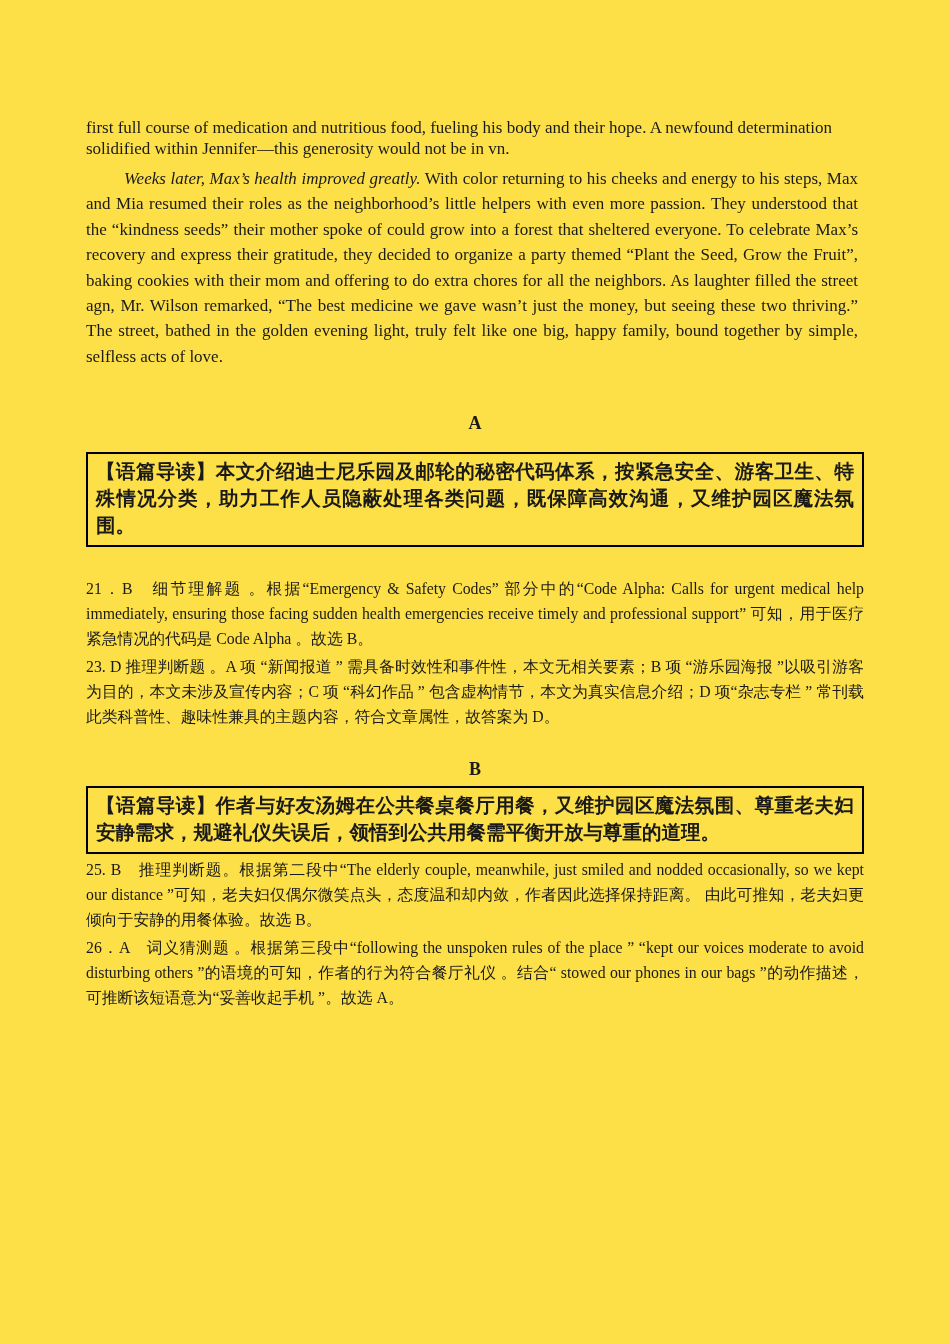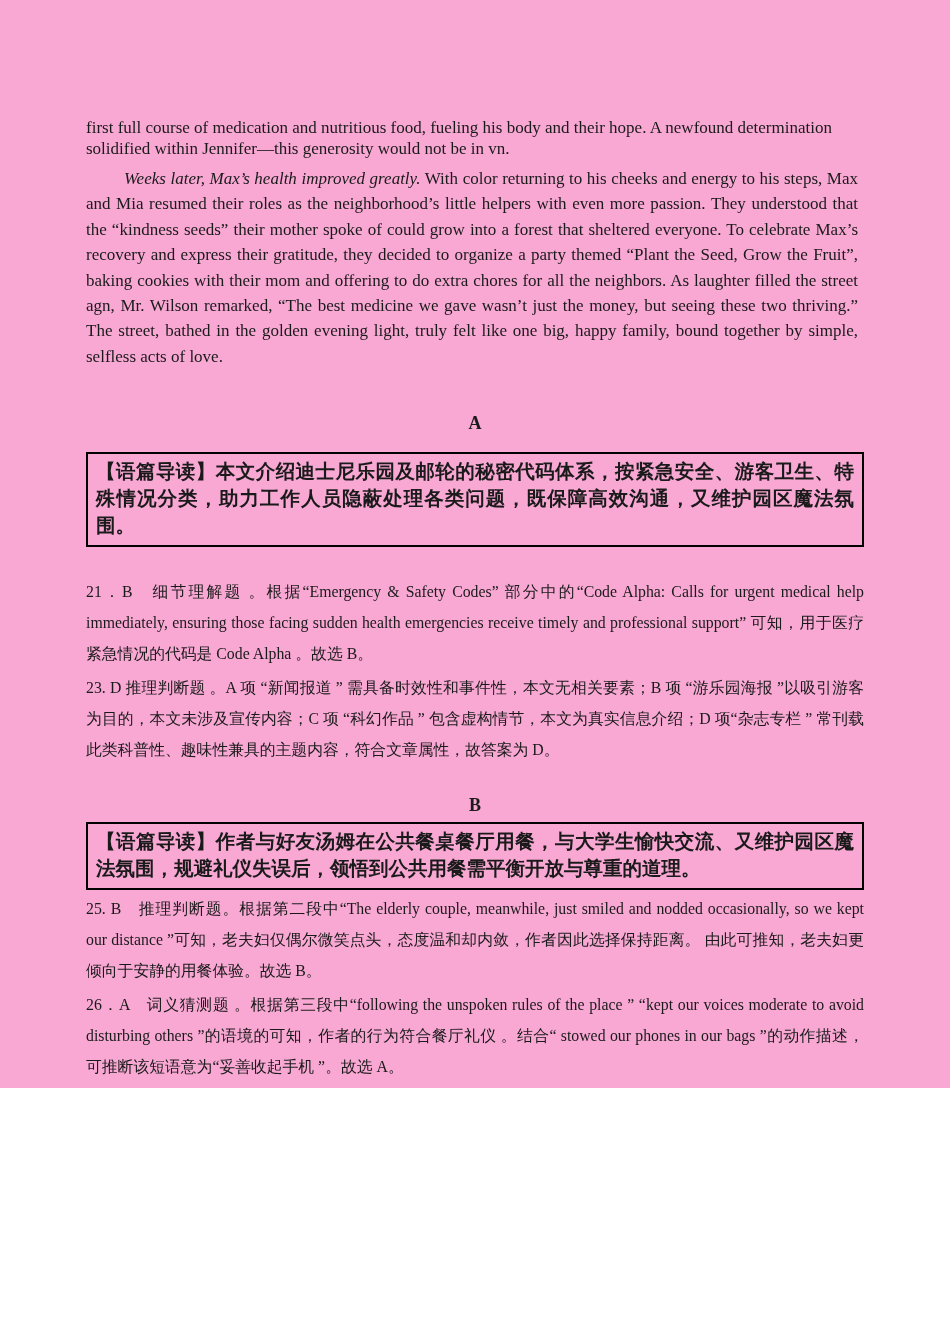--- a/index.html
+++ b/index.html
@@ -5,22 +5,22 @@
   html, body {
     margin: 0;
     padding: 0;
     background: #ffffff;
     color: #1a1a1a;
     font-family: "Liberation Serif", "DejaVu Serif", serif;
   }
   .page {
     position: relative;
     width: 950px;
-    height: 1088px;
-    background: #f9a8d4;
+    height: 1344px;
+    background: #fde047;
     overflow: hidden;
   }
   .content {
     position: absolute;
     left: 86px;
     top: 118px;
     width: 778px;
   }
   .p-cont {
     margin: 0;
@@ -54,21 +54,21 @@
     font-size: 19.5px;
     line-height: 27px;
     text-align: justify;
     font-family: "Liberation Sans", "DejaVu Sans", sans-serif;
   }
   .box-a { margin-top: 18px; }
   .box-b { margin-top: 6px; }
   .ans {
     margin: 3px 0 0 0;
     font-size: 15.8px;
-    line-height: 31px;
+    line-height: 25px;
     text-align: justify;
   }
   .ans-first-a { margin-top: 29px; }
   .ans-22 { margin-top: 5px; }
   .ans-first-b { margin-top: 27px; }
 </style>
 </head>
 <body>
 
 <div class="page">
@@ -85,21 +85,21 @@
     </div>
 
     <p class="ans ans-first-a">21．B　细节理解题 。根据“Emergency &amp; Safety Codes” 部分中的“Code Alpha: Calls for urgent medical help immediately, ensuring those facing sudden health emergencies receive timely and professional support” 可知，用于医疗紧急情况的代码是 Code Alpha 。故选 B。</p>
 
 
     <p class="ans">23. D 推理判断题 。A 项 “新闻报道 ” 需具备时效性和事件性，本文无相关要素；B 项 “游乐园海报 ”以吸引游客为目的，本文未涉及宣传内容；C 项 “科幻作品 ” 包含虚构情节，本文为真实信息介绍；D 项“杂志专栏 ” 常刊载此类科普性、趣味性兼具的主题内容，符合文章属性，故答案为 D。</p>
 
     <h2 class="sec-heading h-b">B</h2>
 
     <div class="guide-box box-b">
-      <span>【语篇导读】作者与好友汤姆在公共餐桌餐厅用餐，与大学生愉快交流、又维护园区魔法氛围，规避礼仪失误后，领悟到公共用餐需平衡开放与尊重的道理。</span>
+      <span>【语篇导读】作者与好友汤姆在公共餐桌餐厅用餐，又维护园区魔法氛围、尊重老夫妇安静需求，规避礼仪失误后，领悟到公共用餐需平衡开放与尊重的道理。</span>
     </div>
 
 
     <p class="ans">25.  B　推理判断题。根据第二段中“The elderly couple, meanwhile, just smiled and nodded occasionally, so we kept our distance ”可知，老夫妇仅偶尔微笑点头，态度温和却内敛，作者因此选择保持距离。 由此可推知，老夫妇更倾向于安静的用餐体验。故选 B。</p>
 
     <p class="ans">26．A　词义猜测题 。根据第三段中“following the unspoken rules of the place ” “kept our voices moderate to avoid disturbing others ”的语境的可知，作者的行为符合餐厅礼仪 。结合“ stowed our phones in our bags ”的动作描述，可推断该短语意为“妥善收起手机 ”。故选 A。</p>
 
 
   </div>
 </div>

